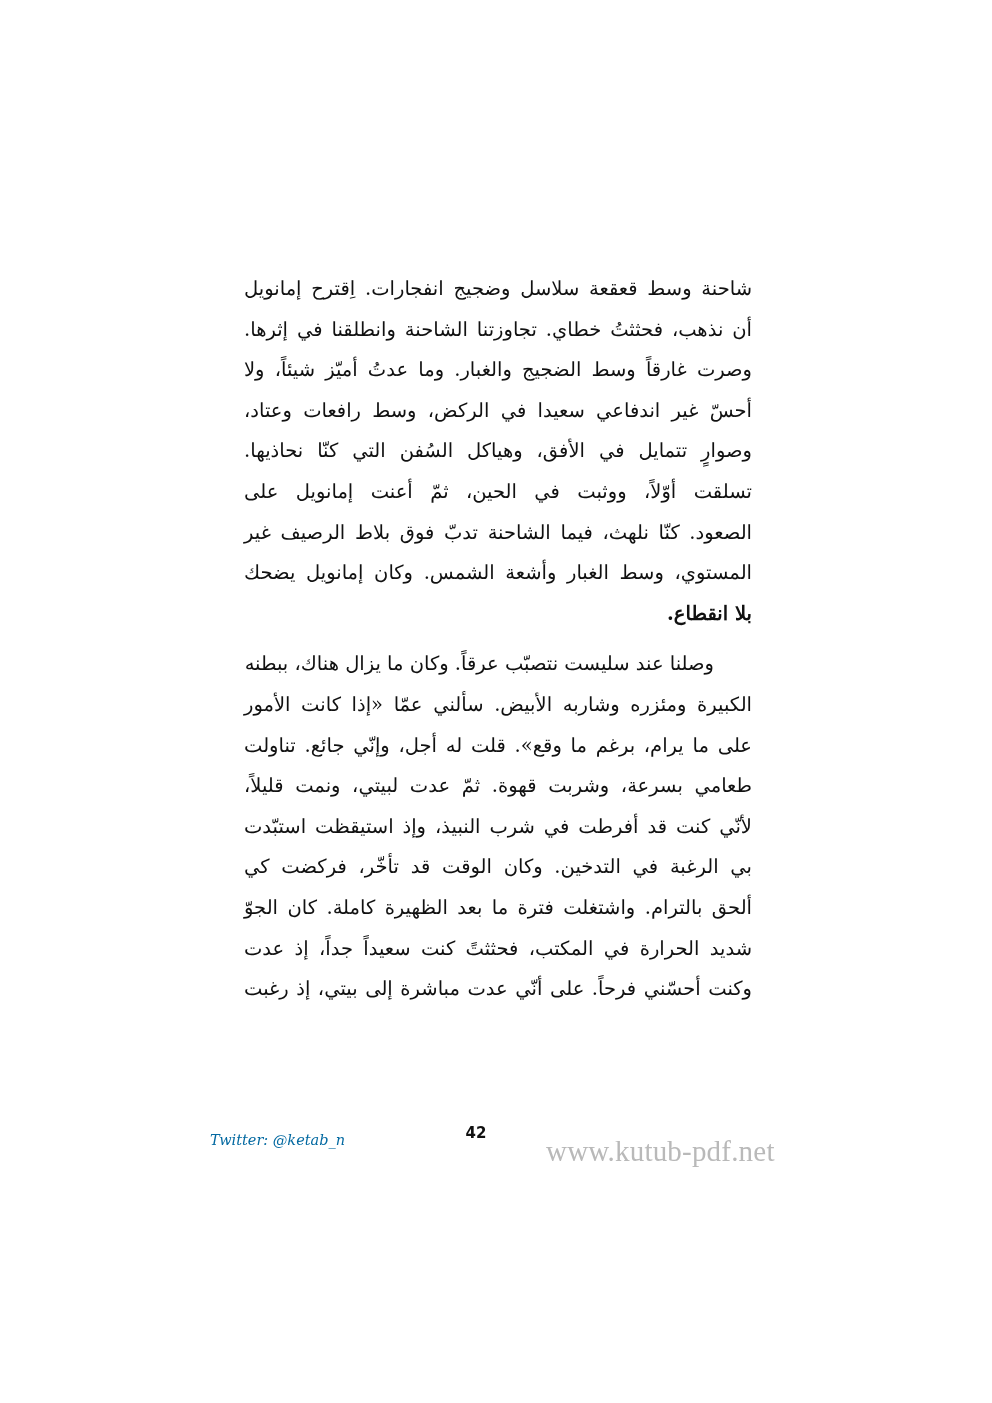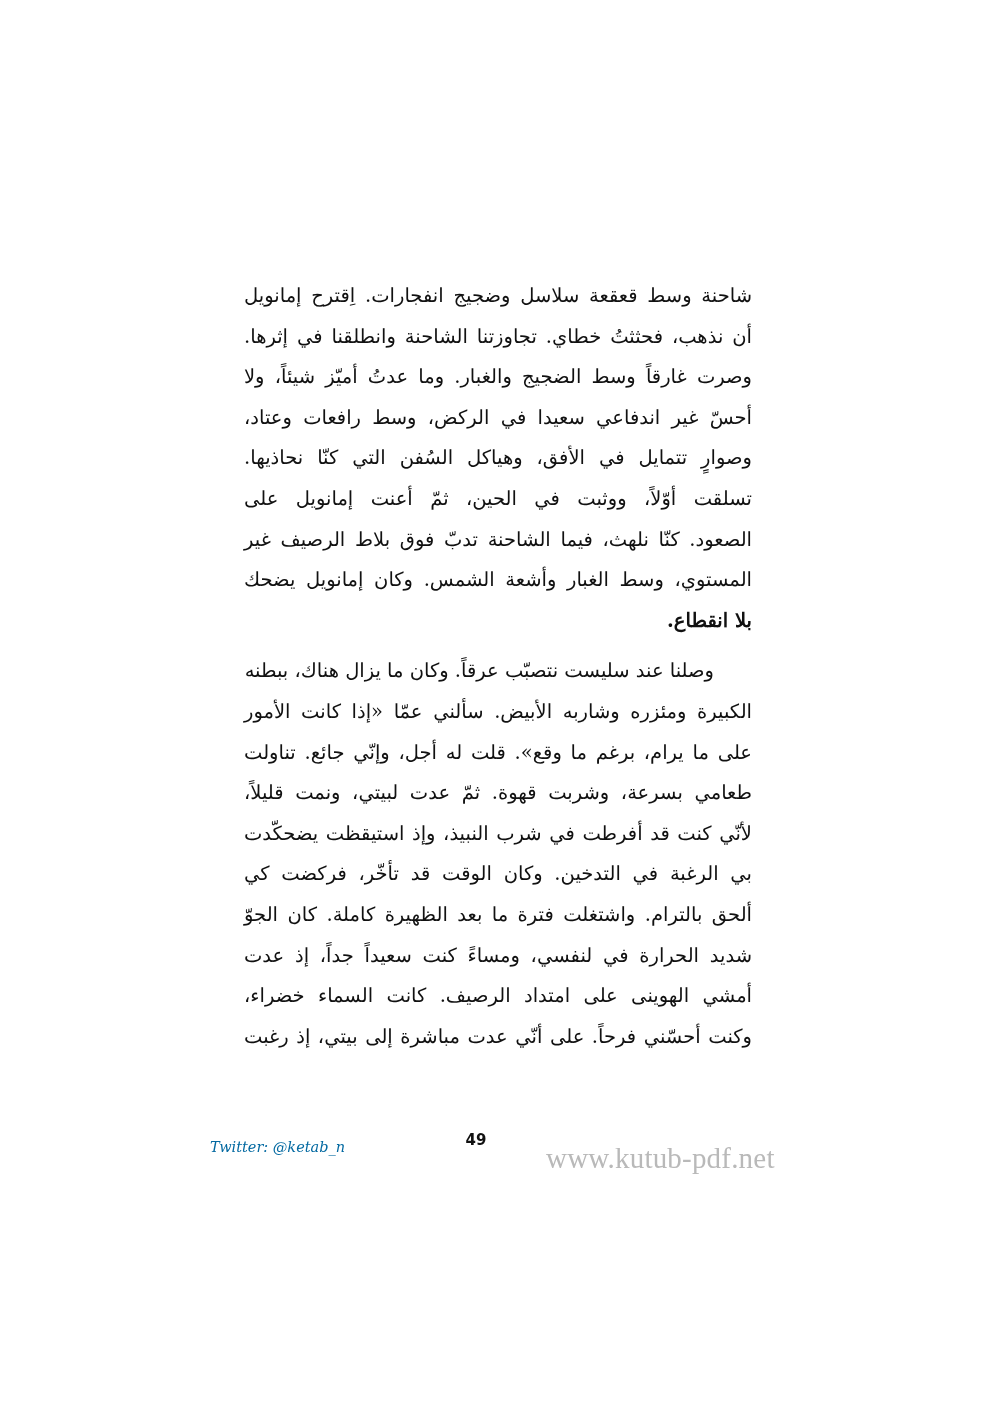--- a/index.html
+++ b/index.html
@@ -8,21 +8,21 @@
       background: #ffffff;
     }
     body {
       width: 992px;
       height: 1403px;
       position: relative;
       overflow: hidden;
     }
     .page {
       position: absolute;
-      left: 0; top: 8px;
+      left: 0; top: 1px;
       width: 992px;
       height: 998px;
       background: #ffffff;
     }
     .text-block {
       position: absolute;
       left: 244px;
       top: 268px;
       width: 508px;
       direction: rtl;
@@ -101,27 +101,26 @@
       <span class="line">الصعود. كنّا نلهث، فيما الشاحنة تدبّ فوق بلاط الرصيف غير</span>
       <span class="line">المستوي، وسط الغبار وأشعة الشمس. وكان إمانويل يضحك</span>
       <span class="line last">بلا انقطاع.</span>
     </div>
 
     <div class="paragraph">
       <span class="line indent">وصلنا عند سليست نتصبّب عرقاً. وكان ما يزال هناك، ببطنه</span>
       <span class="line">الكبيرة ومئزره وشاربه الأبيض. سألني عمّا «إذا كانت الأمور</span>
       <span class="line">على ما يرام، برغم ما وقع». قلت له أجل، وإنّي جائع. تناولت</span>
       <span class="line">طعامي بسرعة، وشربت قهوة. ثمّ عدت لبيتي، ونمت قليلاً،</span>
-      <span class="line">لأنّي كنت قد أفرطت في شرب النبيذ، وإذ استيقظت يضحكّدت</span>
+      <span class="line">لأنّي كنت قد أفرطت في شرب النبيذ، وإذ استيقظت استبّدت</span>
       <span class="line">بي الرغبة في التدخين. وكان الوقت قد تأخّر، فركضت كي</span>
       <span class="line">ألحق بالترام. واشتغلت فترة ما بعد الظهيرة كاملة. كان الجوّ</span>
-      <span class="line">شديد الحرارة في لنفسي، ومساءً كنت سعيداً جداً، إذ عدت</span>
-      <span class="line">أمشي الهوينى على امتداد الرصيف. كانت السماء خضراء،</span>
+      <span class="line">شديد الحرارة في المكتب، فحثثتً كنت سعيداً جداً، إذ عدت</span>
       <span class="line">وكنت أحسّني فرحاً. على أنّي عدت مباشرة إلى بيتي، إذ رغبت</span>
     </div>
 
   </div>
 
   <div class="footer-twitter">Twitter: @ketab_n</div>
-  <div class="page-number">49</div>
+  <div class="page-number">42</div>
   <div class="watermark">www.kutub-pdf.net</div>
 
 </div>
 
 </body></html>

